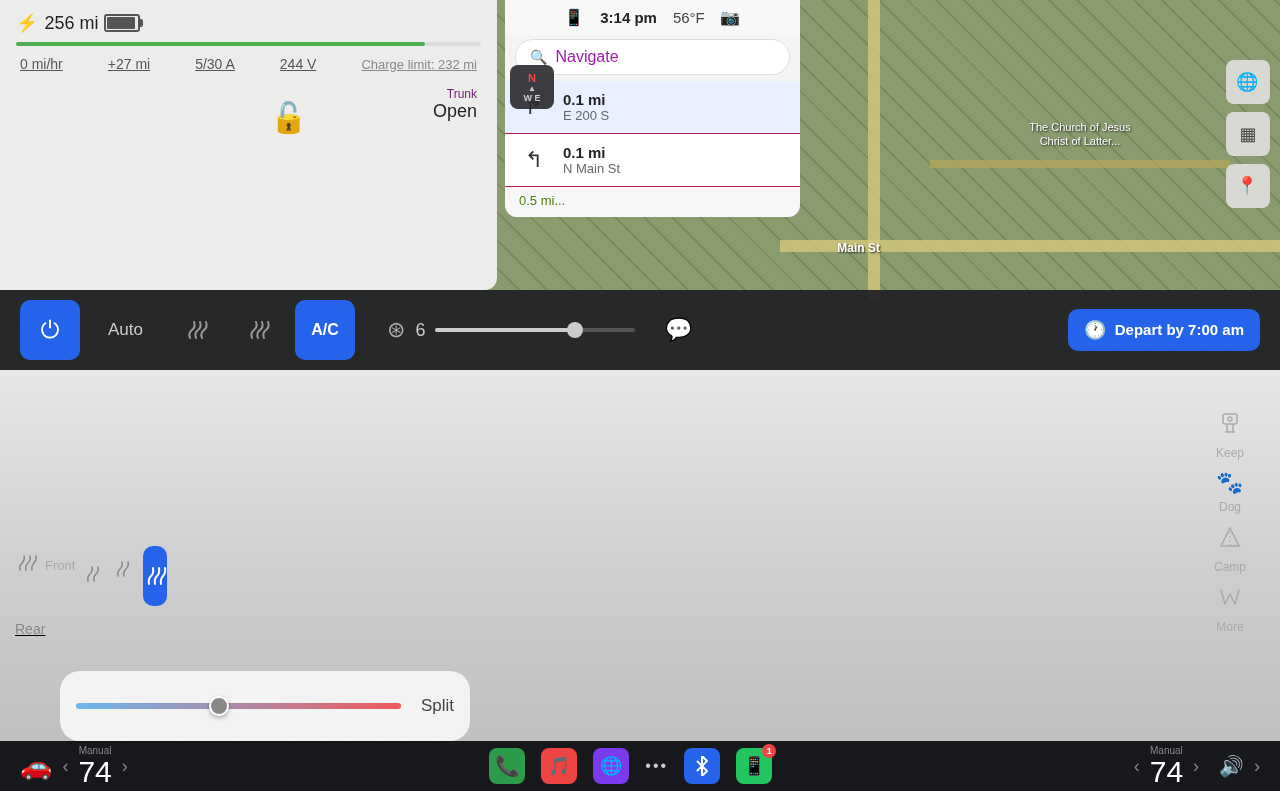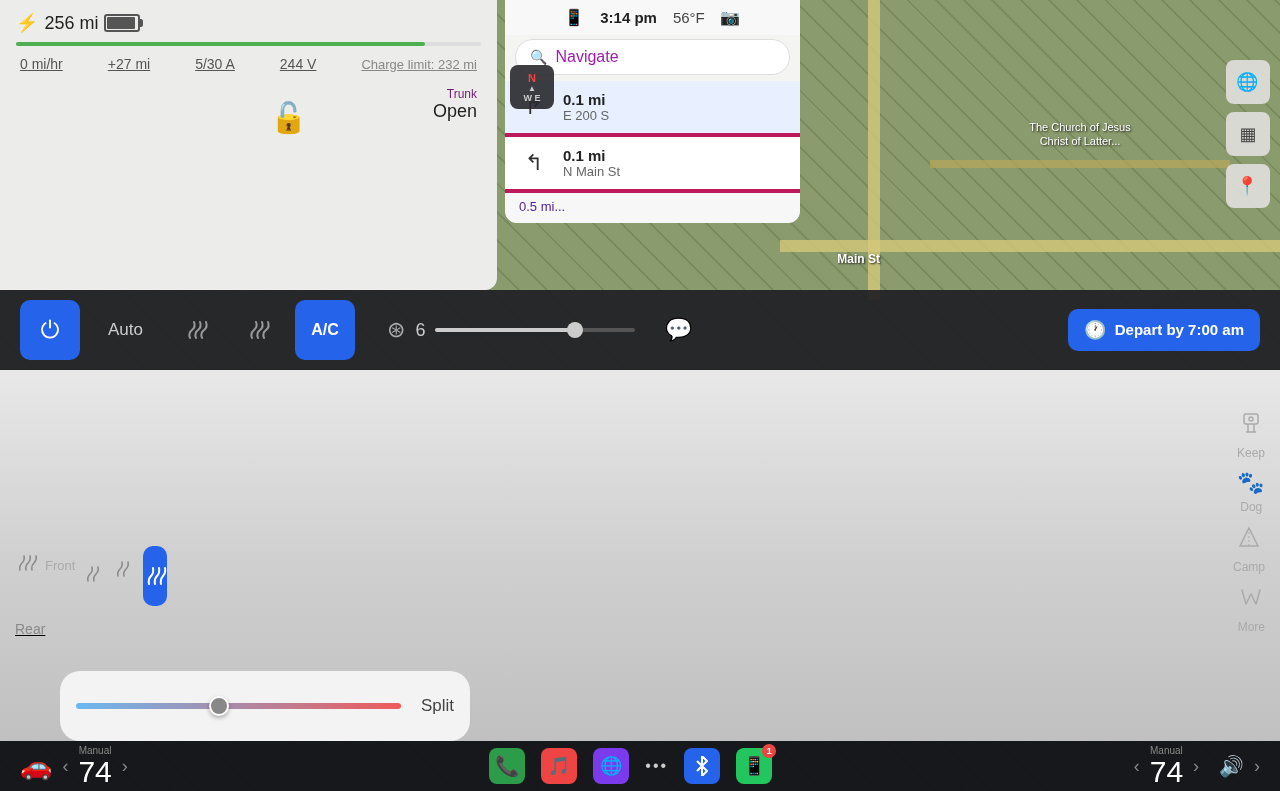--- a/index.html
+++ b/index.html
@@ -39,21 +39,21 @@
       color: #fff;
       font-size: 11px;
       text-shadow: 1px 1px 2px rgba(0,0,0,0.8);
       text-align: center;
       max-width: 120px;
       line-height: 1.3;
     }
 
     .main-st-label {
       position: absolute;
-      top: 252px;
+      top: 241px;
       right: 400px;
       color: #fff;
       font-size: 12px;
       font-weight: 600;
       text-shadow: 1px 1px 2px rgba(0,0,0,0.8);
     }
 
     
 
     
@@ -220,21 +220,21 @@
     .search-text {
       color: #a21caf;
       font-size: 16px;
     }
 
     .nav-direction {
       display: flex;
       align-items: center;
       padding: 10px 14px;
       background: #fff;
-      border-bottom: 4px solid #be185d;
+      border-bottom: 1px solid #be185d;
       gap: 14px;
     }
 
     .nav-direction.active {
       background: #e8f0ff;
     }
 
     .direction-icon {
       font-size: 22px;
       color: #333;
@@ -469,21 +469,21 @@
 
     
     .right-climate-controls {
       position: absolute;
       right: 15px;
       top: 390px;
       bottom: 50px;
       width: 70px;
       display: flex;
       flex-direction: column;
-      align-items: flex-end;
+      align-items: center;
       justify-content: flex-start;
       padding-top: 20px;
       gap: 10px;
       z-index: 20;
     }
 
     .right-ctrl-item {
       display: flex;
       flex-direction: column;
       align-items: center;
@@ -726,21 +726,21 @@
     </div>
   </div>
   <div class="nav-direction">
     <span class="direction-icon">↰</span>
     <div class="direction-info">
       <div class="distance">0.1 mi</div>
       <div class="street">N Main St</div>
     </div>
   </div>
   <div style="height: 30px; background: rgba(248,248,248,0.7); border-bottom-left-radius: 12px; border-bottom-right-radius: 12px; overflow: hidden;">
-    <div style="color: #4c1d95; font-size: 13px; padding: 6px 14px 0;">0.5 mi...</div>
+    <div style="color: #4d7c0f; font-size: 13px; padding: 6px 14px 0;">0.5 mi...</div>
   </div>
 </div>
 
 <div class="climate-bar">
   <div class="climate-power-btn">
     <span>⏻</span>
   </div>
   <button class="climate-auto-btn">Auto</button>
 
   <div class="climate-heat-btn">

